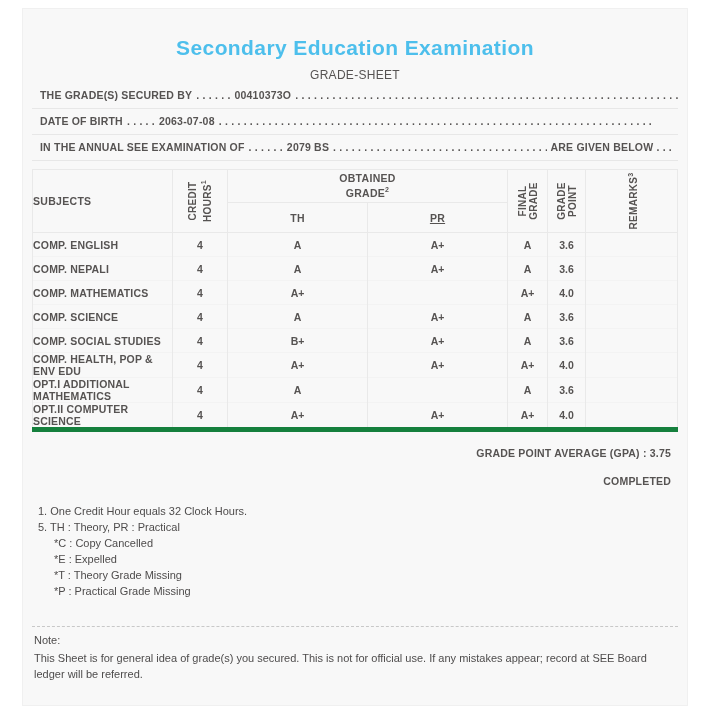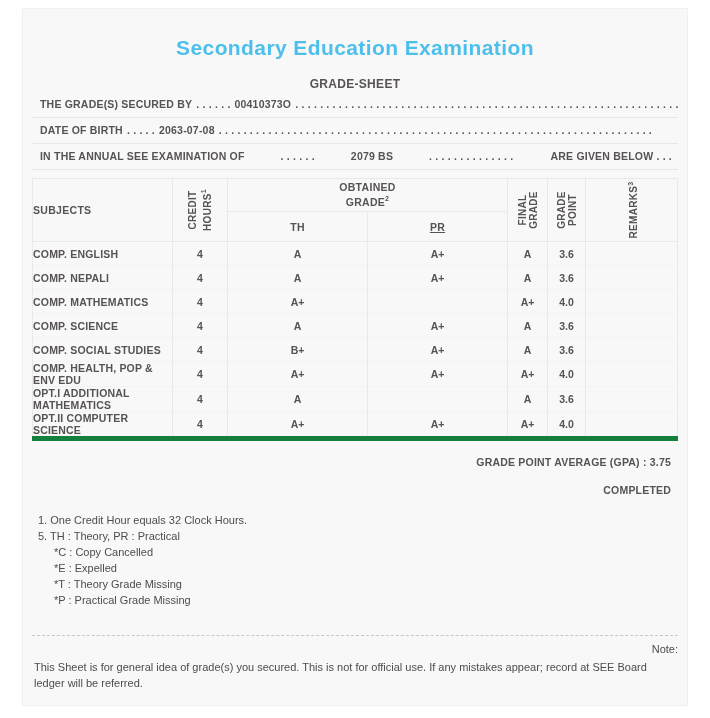--- a/index.html
+++ b/index.html
@@ -19,38 +19,38 @@
   }
   .page-title{
     margin-top:27px;
     text-align:center;
     font-size:21px;line-height:24px;
     color:#4dbfec;
     letter-spacing:0.4px;
     font-weight:700;
   }
   .page-subtitle{
-    margin-top:17px;
+    margin-top:8px;
     text-align:center;
     font-size:12px;line-height:14px;
-    font-weight:700;
+    font-weight:400;
     color:#565352;
     letter-spacing:0.3px;
   }
   .info-rows{margin-top:1px;}
   .info-row{
     height:25px;line-height:25px;
     border-bottom:1px solid #e7e7e7;
     font-size:10.5px;font-weight:700;color:#565352;
     letter-spacing:0.2px;
     white-space:nowrap;overflow:hidden;
     padding:0 2px 0 8px;
   }
   .info-row span{margin-right:4px;}
-  .flexrow{display:flex;align-items:center;gap:32px;}
+  .flexrow{display:flex;align-items:center;}
   .flexrow .dotfill{flex:1;overflow:hidden;white-space:nowrap;}
   .dots{color:#565352;}
   table.grade-table{
     width:100%;
     border-collapse:collapse;
     margin-top:8px;
     table-layout:fixed;
     color:#565352;
     font-weight:700;
   }
@@ -79,21 +79,21 @@
   .w-final{width:39px;} .w-gp{width:37px;} .w-remarks{width:91px;}
   td.subj{height:23px;text-align:left;padding-left:11px;letter-spacing:0.2px;}
   td.c{height:23px;text-align:center;}
   .summary{margin-top:15px;text-align:right;padding-right:7px;
     font-size:10.5px;font-weight:700;color:#565352;letter-spacing:0.2px;}
   .summary .status-line{margin-top:16px;}
   .footnotes{margin-top:16px;font-size:11px;font-weight:400;color:#4e4c4c;}
   .footnote-line{line-height:16px;padding-left:6px;}
   .footnote-line.indent{padding-left:22px;}
   .note-divider{border-top:1px dashed #c8c8c8;margin-top:27px;}
-  .note-heading{margin-top:5px;font-size:11px;line-height:16px;color:#4e4c4c;padding-left:2px;text-align:right;}
+  .note-heading{margin-top:5px;font-size:11px;line-height:16px;color:#4e4c4c;padding-left:2px;}
   .note-body{margin-top:2px;font-size:11px;line-height:16px;color:#4e4c4c;padding-left:2px;padding-right:10px;}
 </style>
 </head>
 <body>
 
 <div class="card">
 
   <div class="page-title">Secondary Education Examination</div>
   <div class="page-subtitle">GRADE-SHEET</div>
 

